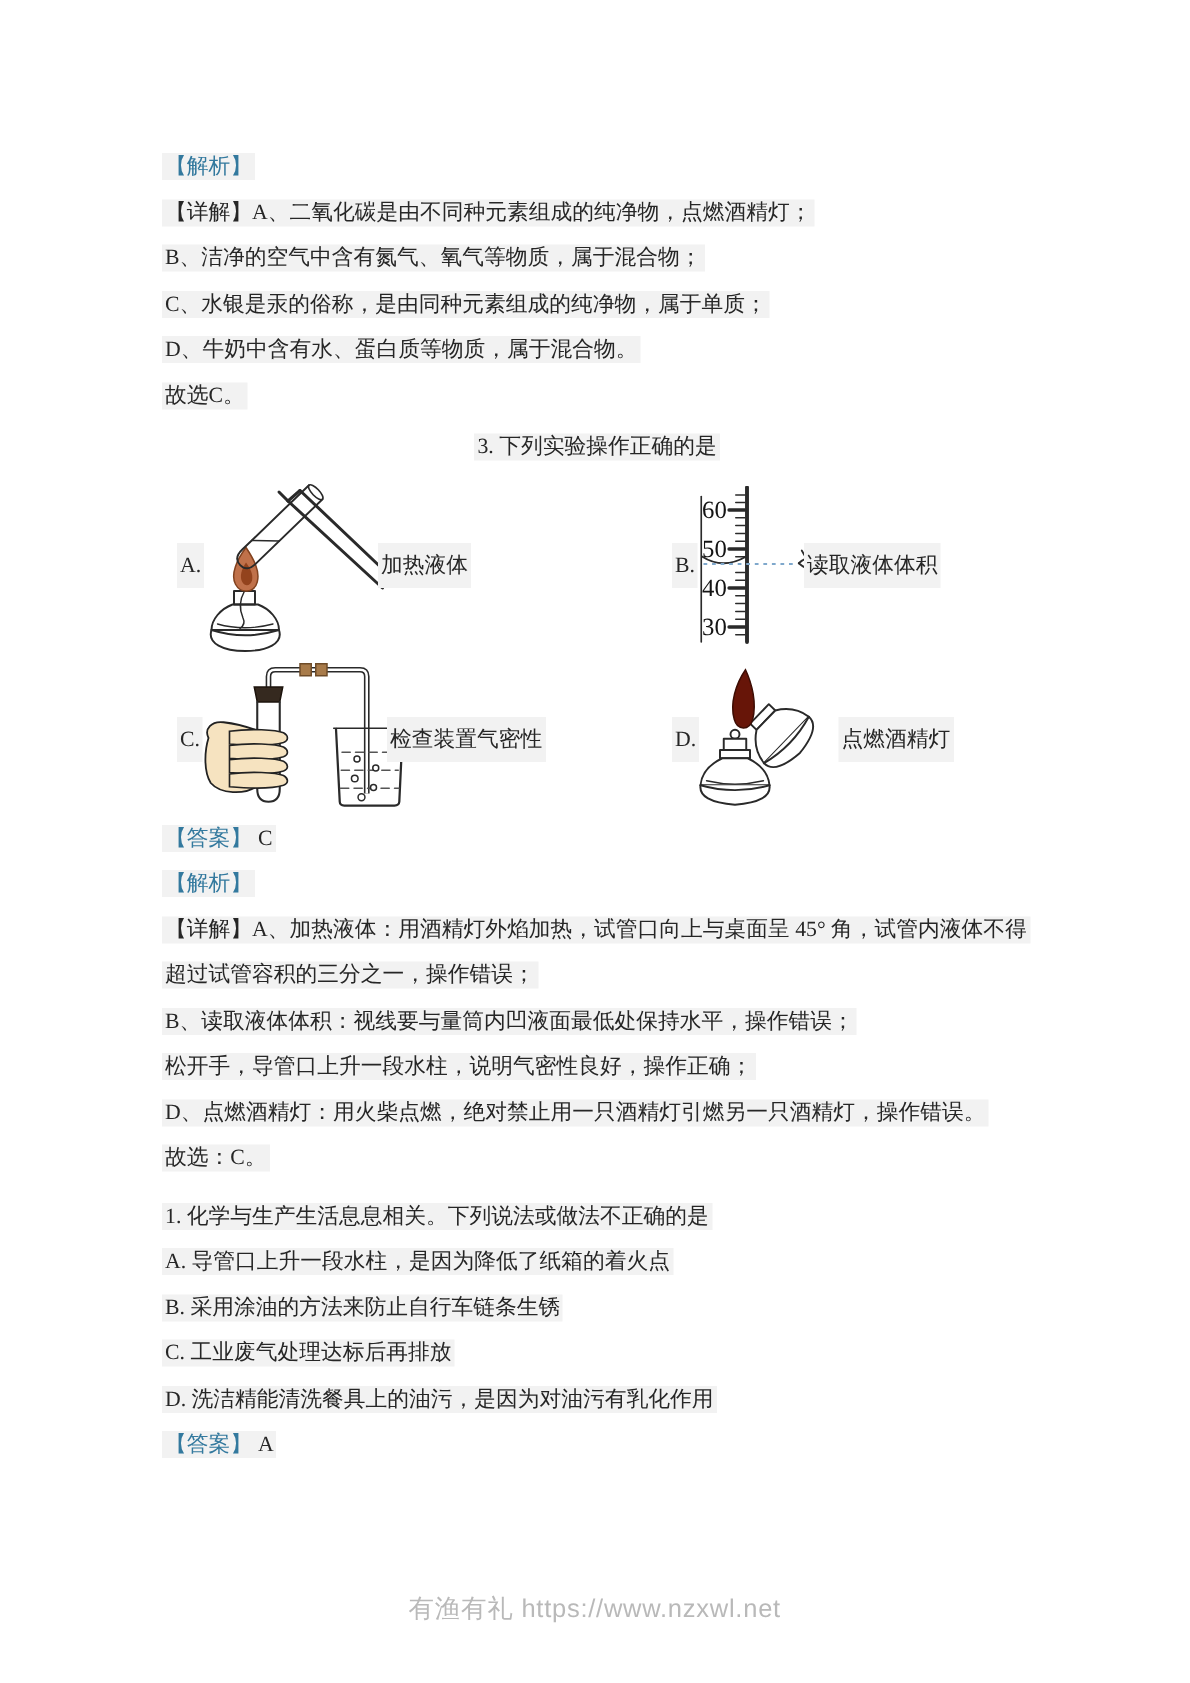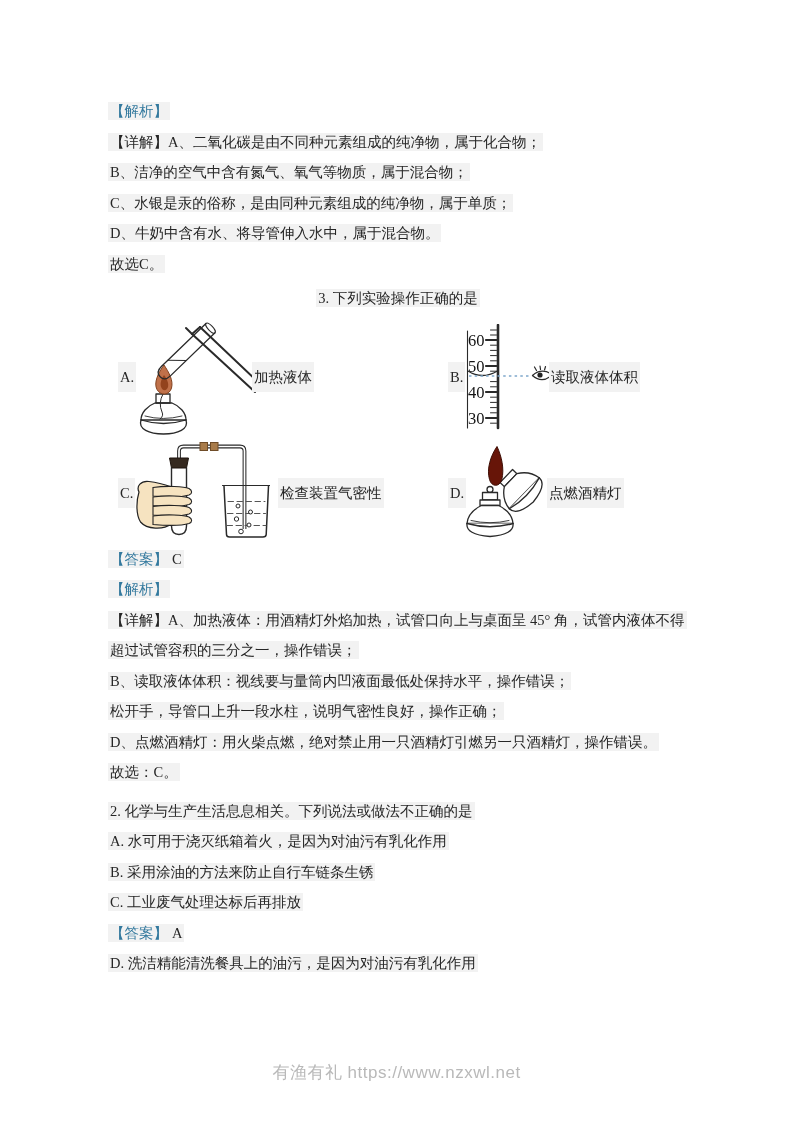--- a/index.html
+++ b/index.html
@@ -32,24 +32,24 @@
     font-family:"Liberation Sans","DejaVu Sans",sans-serif;
     font-size:17px; color:#b9b9b9; letter-spacing:0.5px;
   }
 </style>
 </head>
 <body>
 
 <div class="doc">
 
   <p class="line"><span class="t blue">【解析】</span></p>
-  <p class="line"><span class="t">【详解】A、二氧化碳是由不同种元素组成的纯净物，属于化合物；</span></p>
+  <p class="line"><span class="t">【详解】A、二氧化碳是由不同种元素组成的纯净物，点燃酒精灯；</span></p>
   <p class="line"><span class="t">B、洁净的空气中含有氮气、氧气等物质，属于混合物；</span></p>
   <p class="line"><span class="t">C、水银是汞的俗称，是由同种元素组成的纯净物，属于单质；</span></p>
-  <p class="line"><span class="t">D、牛奶中含有水、将导管伸入水中，属于混合物。</span></p>
+  <p class="line"><span class="t">D、牛奶中含有水、蛋白质等物质，属于混合物。</span></p>
   <p class="line"><span class="t">故选C。</span></p>
 
   <p class="line q3-title"><span class="t">3. 下列实验操作正确的是</span></p>
 
   <div class="diagram-row row1">
     <span class="opt-label" style="left:10px">A.</span>
 
     <svg class="fig" style="left:27px;top:4px" width="125" height="120" viewBox="0 0 125 120">
       <g>
         <rect x="21" y="76" width="14" height="9" class="ink" fill="#fff"></rect>
@@ -92,21 +92,21 @@
         <path class="ink" d="M3,47 Q17,56 32.5,47"></path>
       </g>
       <line x1="4" y1="52" x2="66" y2="52" stroke="#7fa8cc" stroke-width="1.3" stroke-dasharray="2.5 3.2"></line>
       <g class="ink" style="stroke-width:1.2">
         <path d="M67.5,51.5 Q76,44 85.5,49.5"></path>
         <path d="M67.5,51.5 Q76,59 84.5,53"></path>
         <circle cx="75" cy="51" r="2.6" fill="#222" stroke="none"></circle>
         <path d="M71.5,46.5 L69.5,43 M75.5,45.5 L75,42 M79.5,46 L80.5,42.5"></path>
       </g>
     </svg>
-    <span class="caption" style="left:441px">读取液体体积</span>
+    <span class="caption" style="left:428px">读取液体体积</span>
   </div>
 
   <div class="diagram-row row2">
     <span class="opt-label" style="left:10px">C.</span>
 
     <svg class="fig" style="left:27px;top:2px" width="135" height="98" viewBox="0 0 135 98">
       <g>
         <path d="M44,17 L44,9 Q44,4.5 48.5,4.5 L105,4.5 Q109.5,4.5 109.5,9 L109.5,87" stroke="#2a2a2a" stroke-width="3.8" fill="none"></path>
         <path d="M44,17 L44,9 Q44,4.5 48.5,4.5 L105,4.5 Q109.5,4.5 109.5,9 L109.5,87" stroke="#fff" stroke-width="1.7" fill="none"></path>
         <rect x="65" y="0.5" width="7.5" height="8" fill="#a87b4a" stroke="#6f4c28" stroke-width="1"></rect>
@@ -127,21 +127,21 @@
         <path style="stroke-width:1;stroke:#555" stroke-dasharray="5.5 3.5" d="M93,59.5 H130 M92.5,71.5 H130.5 M92,83.5 H131"></path>
       </g>
       <g fill="#fff" stroke="#2a2a2a" stroke-width="1">
         <circle cx="103" cy="64" r="2"></circle>
         <circle cx="115.5" cy="70" r="2"></circle>
         <circle cx="101.5" cy="77" r="2.2"></circle>
         <circle cx="114" cy="83" r="2"></circle>
         <circle cx="106" cy="89.5" r="2.3"></circle>
       </g>
     </svg>
-    <span class="caption" style="left:170px">检查装置气密性</span>
+    <span class="caption" style="left:150px">检查装置气密性</span>
 
     <span class="opt-label" style="left:340px">D.</span>
 
     <svg class="fig" style="left:354px;top:2px" width="85" height="100" viewBox="0 0 85 100">
       <g class="ink">
         <circle cx="28" cy="47.5" r="3" fill="#fff"></circle>
         <rect x="20.5" y="50.5" width="15" height="7.5" fill="#fff"></rect>
         <rect x="18" y="58" width="20" height="5.5" fill="#fff"></rect>
         <path fill="#fff" d="M19.5,63.5 Q6,70 5,81.5 L51,81.5 Q50,70 36.5,63.5 Z"></path>
         <path fill="#fff" d="M5,81.5 Q3.5,92.5 28,94.5 Q52.5,92.5 51,81.5"></path>
@@ -149,34 +149,34 @@
         <path style="stroke-width:0.9" d="M9,78.5 Q28,83 47,78.5"></path>
       </g>
       <g transform="translate(63,52) rotate(-46)" class="ink">
         <rect x="-9" y="-26" width="18" height="6" fill="#fff"></rect>
         <path fill="#fff" d="M-9,-20 Q-20,-13 -21.5,-1 L21.5,-1 Q20,-13 9,-20 Z"></path>
         <path fill="#fff" d="M-21.5,-1 Q-22,9.5 0,11.5 Q22,9.5 21.5,-1"></path>
         <path d="M-21.5,-1 Q0,5 21.5,-1"></path>
       </g>
       <path d="M35,4.5 C28.5,14 24.5,27 27.5,37.5 C29.5,45 37.5,45.5 39.8,37.5 C42.5,27 39.5,14 35,4.5 Z" fill="#671508" stroke="#3d0d04" stroke-width="1"></path>
     </svg>
-    <span class="caption" style="left:439px">点燃酒精灯</span>
+    <span class="caption" style="left:451px">点燃酒精灯</span>
   </div>
 
   <p class="line"><span class="t"><span class="blue">【答案】</span><span class="ansv">C</span></span></p>
   <p class="line"><span class="t blue">【解析】</span></p>
   <p class="line"><span class="t">【详解】A、加热液体：用酒精灯外焰加热，试管口向上与桌面呈 45° 角，试管内液体不得</span></p>
   <p class="line"><span class="t">超过试管容积的三分之一，操作错误；</span></p>
   <p class="line"><span class="t">B、读取液体体积：视线要与量筒内凹液面最低处保持水平，操作错误；</span></p>
   <p class="line"><span class="t">松开手，导管口上升一段水柱，说明气密性良好，操作正确；</span></p>
   <p class="line"><span class="t">D、点燃酒精灯：用火柴点燃，绝对禁止用一只酒精灯引燃另一只酒精灯，操作错误。</span></p>
   <p class="line"><span class="t">故选：C。</span></p>
 
-  <p class="line q4-title"><span class="t">2. 化学与生产生活息息相关。下列说法或做法不正确的是</span></p>
-  <p class="line"><span class="t">A. 水可用于浇灭纸箱着火，是因为对油污有乳化作用</span></p>
+  <p class="line q4-title"><span class="t">1. 化学与生产生活息息相关。下列说法或做法不正确的是</span></p>
+  <p class="line"><span class="t">A. 导管口上升一段水柱，是因为降低了纸箱的着火点</span></p>
   <p class="line"><span class="t">B. 采用涂油的方法来防止自行车链条生锈</span></p>
   <p class="line"><span class="t">C. 工业废气处理达标后再排放</span></p>
+  <p class="line"><span class="t">D. 洗洁精能清洗餐具上的油污，是因为对油污有乳化作用</span></p>
   <p class="line"><span class="t"><span class="blue">【答案】</span><span class="ansv">A</span></span></p>
-  <p class="line"><span class="t">D. 洗洁精能清洗餐具上的油污，是因为对油污有乳化作用</span></p>
 
 </div>
 
 <div class="footer"><span>有渔有礼 https://www.nzxwl.net</span></div>
 
 </body></html>

